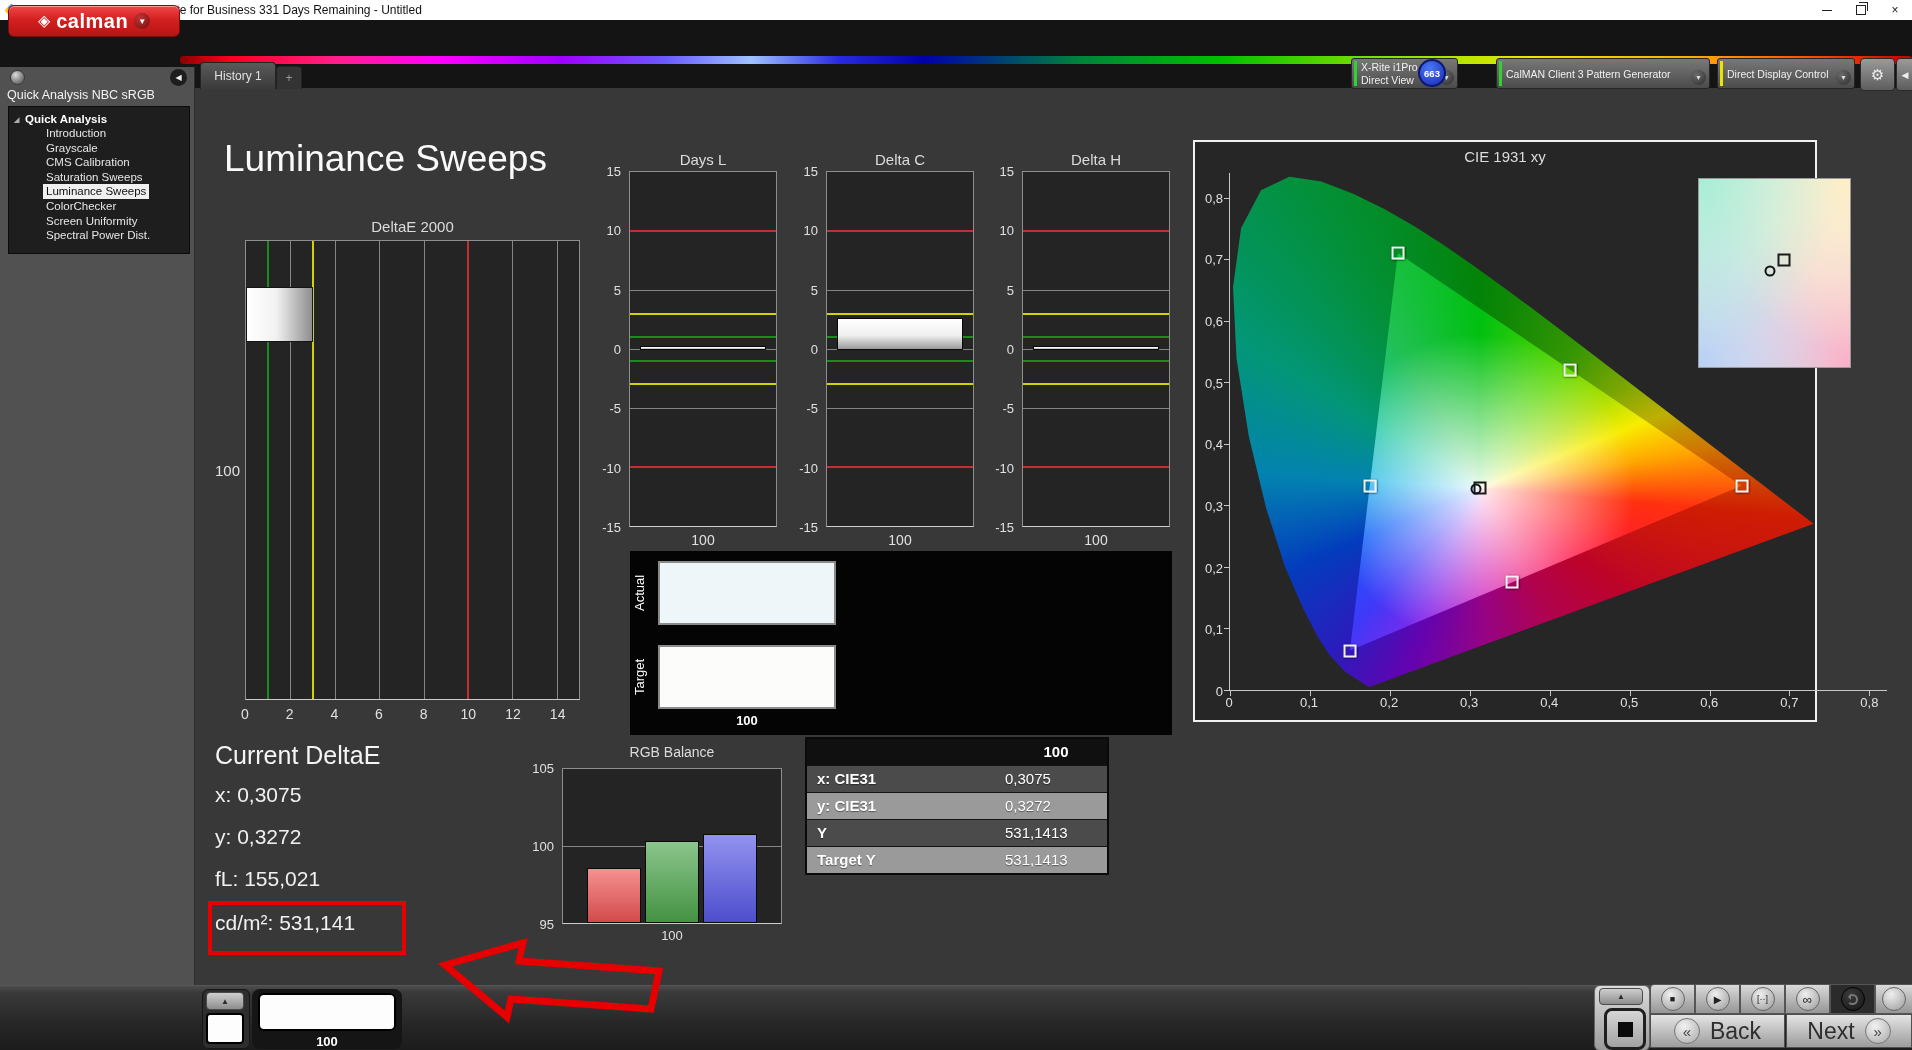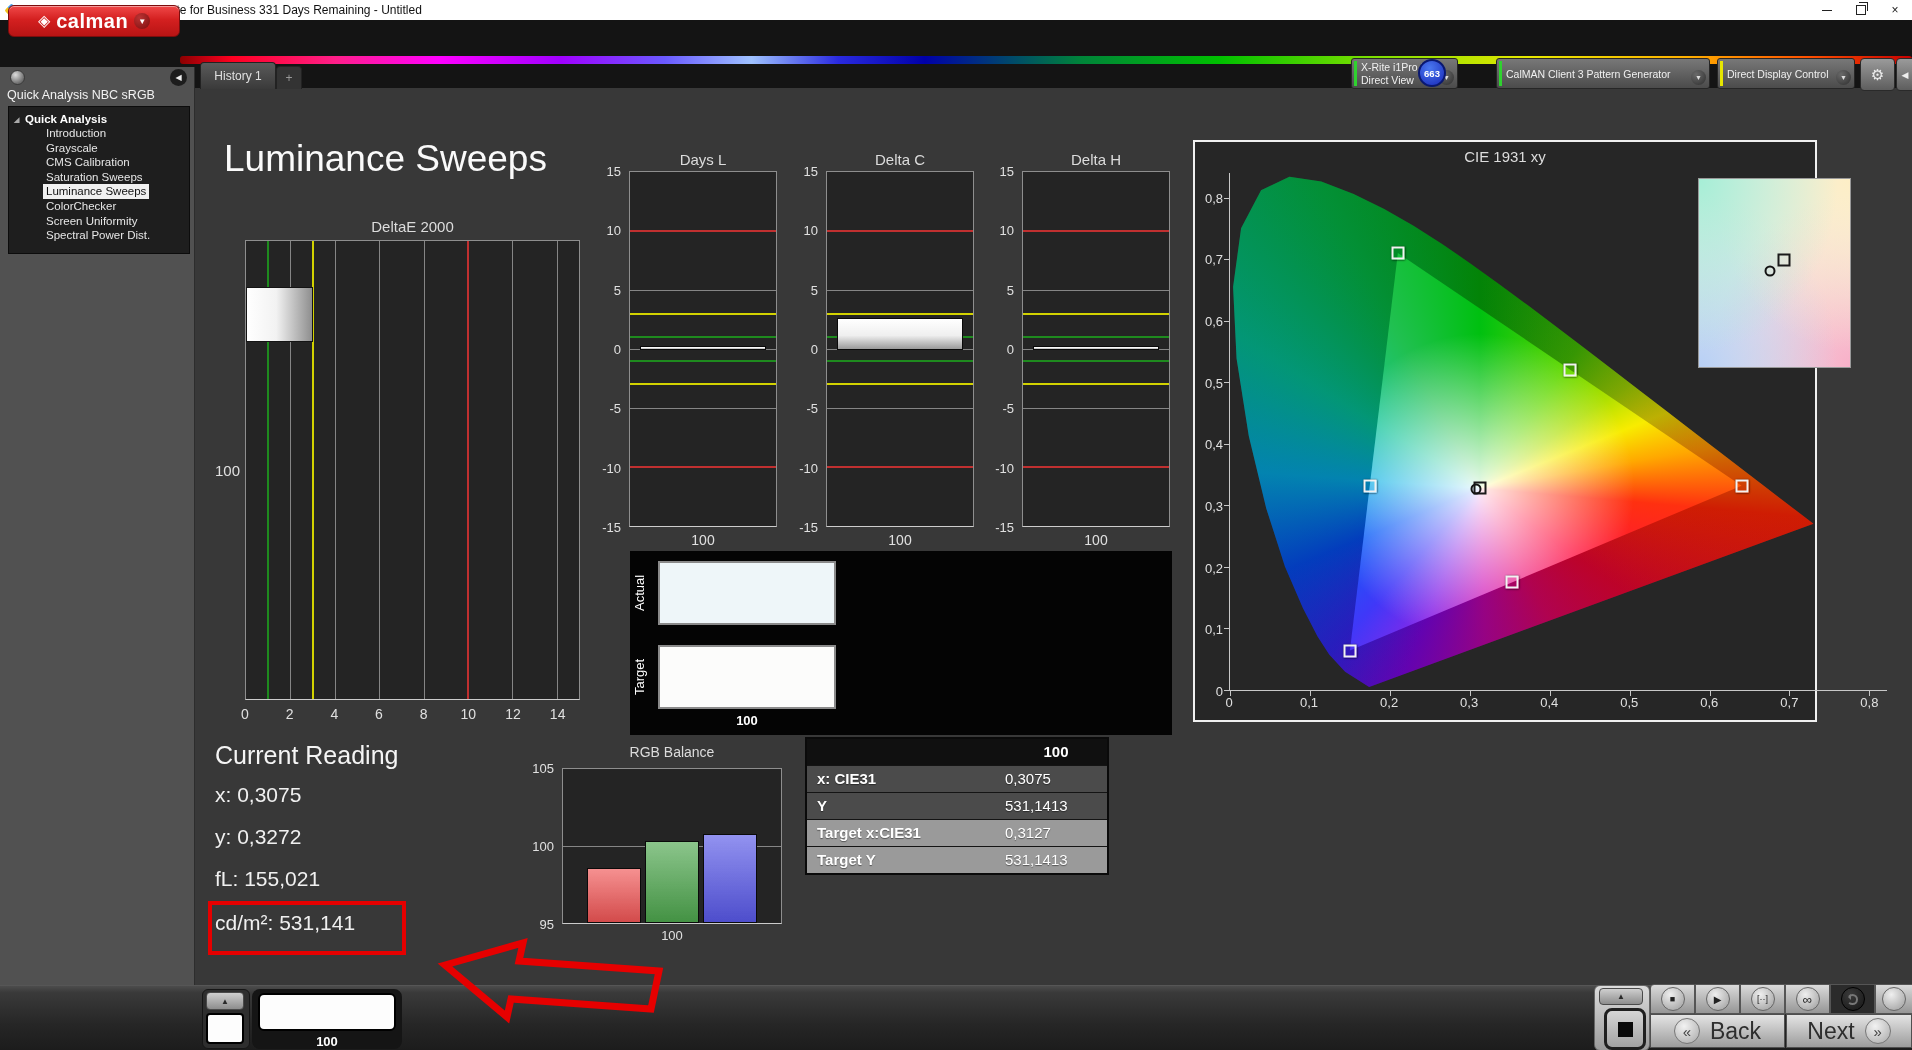--- a/index.html
+++ b/index.html
@@ -414,21 +414,21 @@
       <div class="ticklbl-x" style="left: 72.9927%; font-size: 13px;">0,6</div>
       <div class="ticklbl-x" style="left: 85.1582%; font-size: 13px;">0,7</div>
       <div class="ticklbl-x" style="left: 97.3236%; font-size: 13px;">0,8</div>
     </div>
   <div class="cie-inset">
     <span class="ciecircle" style="left:47%;top:49%;"></span>
     <span class="ciesq dark" style="left:56%;top:43%;"></span>
   </div>
 </div>
 
-<div class="reading-head">Current Reading</div>
+<div class="reading-head">Current DeltaE</div>
 <div class="reading-line" style="top:783px;">x: 0,3075</div>
 <div class="reading-line" style="top:825px;">y: 0,3272</div>
 <div class="reading-line" style="top:867px;">fL: 155,021</div>
 <div class="reading-line" style="top:911px;">cd/m²: 531,141</div>
 <div class="highlight-box"></div>
 
 <div class="chart-title" style="left:562px;top:744px;width:220px;font-size:14px;">RGB Balance</div>
 <div class="plot" style="left:562px;top:768px;width:220px;height:156px;">
     <div class="hgrid" style="top: 50%;"></div>
     <div class="rgbbar" style="left: 11%; width: 25%; height: 36%; background: linear-gradient(rgba(255, 255, 255, 0.35), rgba(0, 0, 0, 0.12)), rgb(240, 85, 85);"></div>
@@ -444,27 +444,27 @@
 
 <div class="mtable">
   <div class="mtable-header">
     <span>100</span>
   </div>
   <div>
       <div class="mrow dark">
         <span class="lbl">x: CIE31</span>
         <span class="val">0,3075</span>
       </div>
+      <div class="mrow light">
+        <span class="lbl">y: CIE31</span>
+        <span class="val">0,3272</span>
+      </div>
       <div class="mrow dark">
         <span class="lbl">Y</span>
         <span class="val">531,1413</span>
-      </div>
-      <div class="mrow light">
-        <span class="lbl">Target x:CIE31</span>
-        <span class="val">0,3127</span>
       </div>
       <div class="mrow light">
         <span class="lbl">Target Y</span>
         <span class="val">531,1413</span>
       </div>
     </div>
 </div>
 
 <div class="bottombar">
   <div class="mini-panel" style="left:202px;top:3px;width:46px;height:58px;background:#2e2e2e;border:1px solid #161616;">

